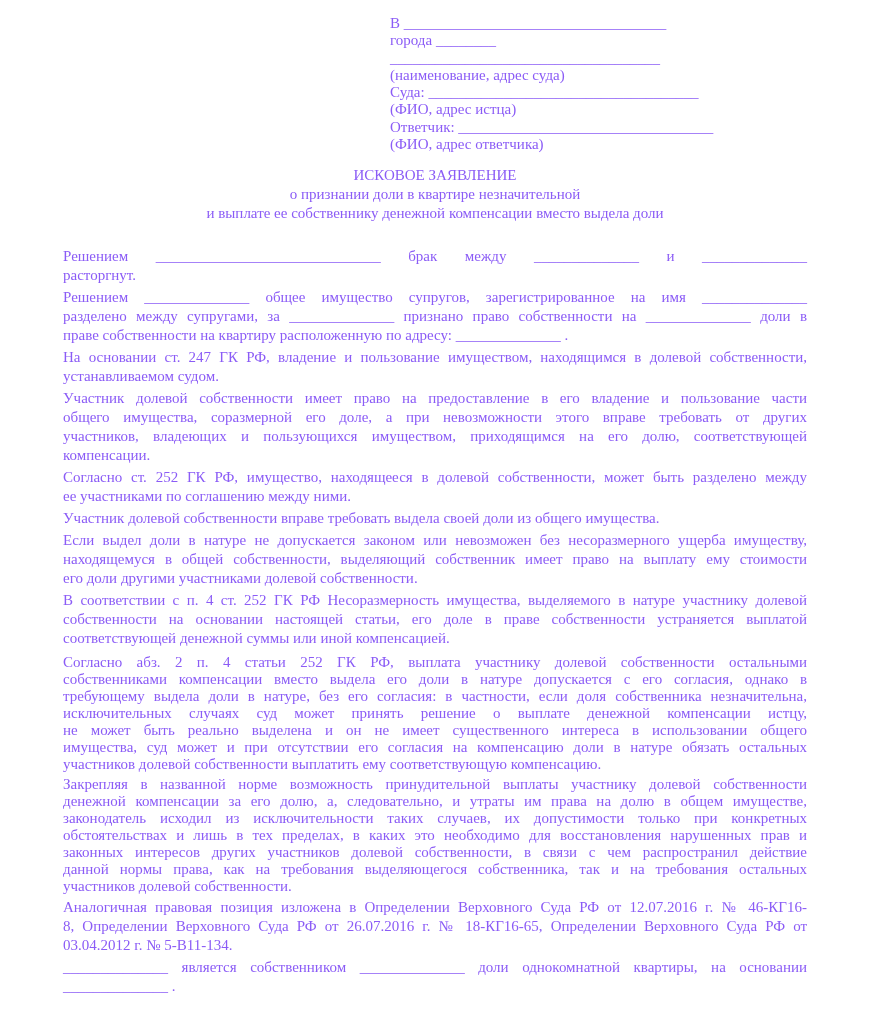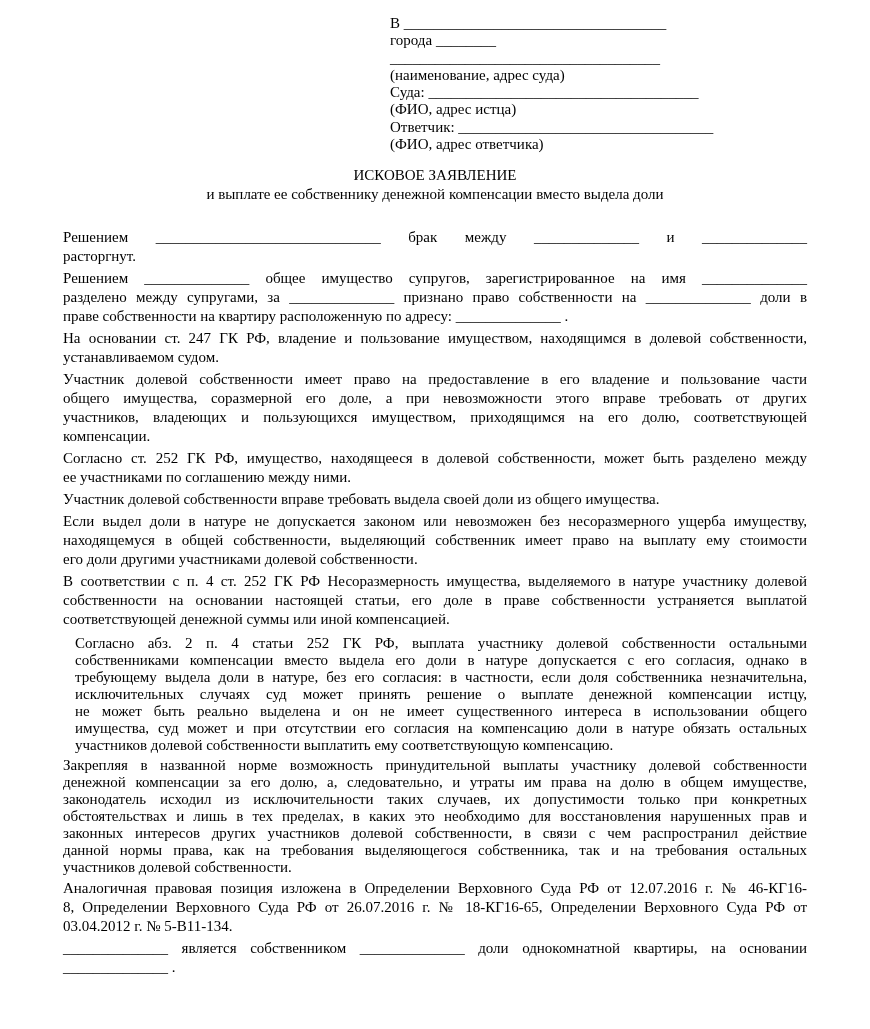--- a/index.html
+++ b/index.html
@@ -2,21 +2,21 @@
 <html><head>
 <meta charset="utf-8">
 <style>
   html, body { margin:0; padding:0; background:#ffffff; }
   .page {
     position: relative;
     width: 870px;
     height: 1029px;
     background: #ffffff;
     font-family: "Liberation Serif", "DejaVu Serif", serif;
-    color: #000000;
+    color: #8b5cf6;
     font-size: 15px;
     overflow: hidden;
   }
   .header-block {
     padding-top: 15px;
     margin-left: 390px;
     width: 430px;
     line-height: 17.3px;
     text-align: left;
   }
@@ -25,21 +25,21 @@
     width: 744px;
     text-align: center;
     line-height: 19px;
   }
   .body-block {
     margin: 24px 63px 0 63px;
     width: 744px;
   }
   .para { margin: 0 0 3px 0; }
   .para.tight .ln { line-height: 17px; }
-  .para.gap-top { margin-top: 6px; margin-left: 12px; }
+  .para.gap-top { margin-top: 6px; }
   .ln {
     line-height: 19px;
     text-align: justify;
     text-align-last: justify;
     white-space: normal;
   }
   .ln.last { text-align-last: left; }
   .hln, .tln { white-space: nowrap; }
 </style>
 </head>
@@ -53,20 +53,21 @@
     <div class="hln">____________________________________</div>
     <div class="hln">(наименование, адрес суда)</div>
     <div class="hln">Суда: ____________________________________</div>
     <div class="hln">(ФИО, адрес истца)</div>
     <div class="hln">Ответчик: __________________________________</div>
     <div class="hln">(ФИО, адрес ответчика)</div>
   </div>
 
   <div class="title-block">
     <div class="tln">ИСКОВОЕ ЗАЯВЛЕНИЕ</div>
+    <div class="tln">о признании доли в квартире незначительной</div>
     <div class="tln">и выплате ее собственнику денежной компенсации вместо выдела доли</div>
   </div>
 
   <div class="body-block">
 
     <div class="para">
       <div class="ln">Решением ______________________________ брак между ______________ и ______________</div>
       <div class="ln last">расторгнут.</div>
     </div>
 

